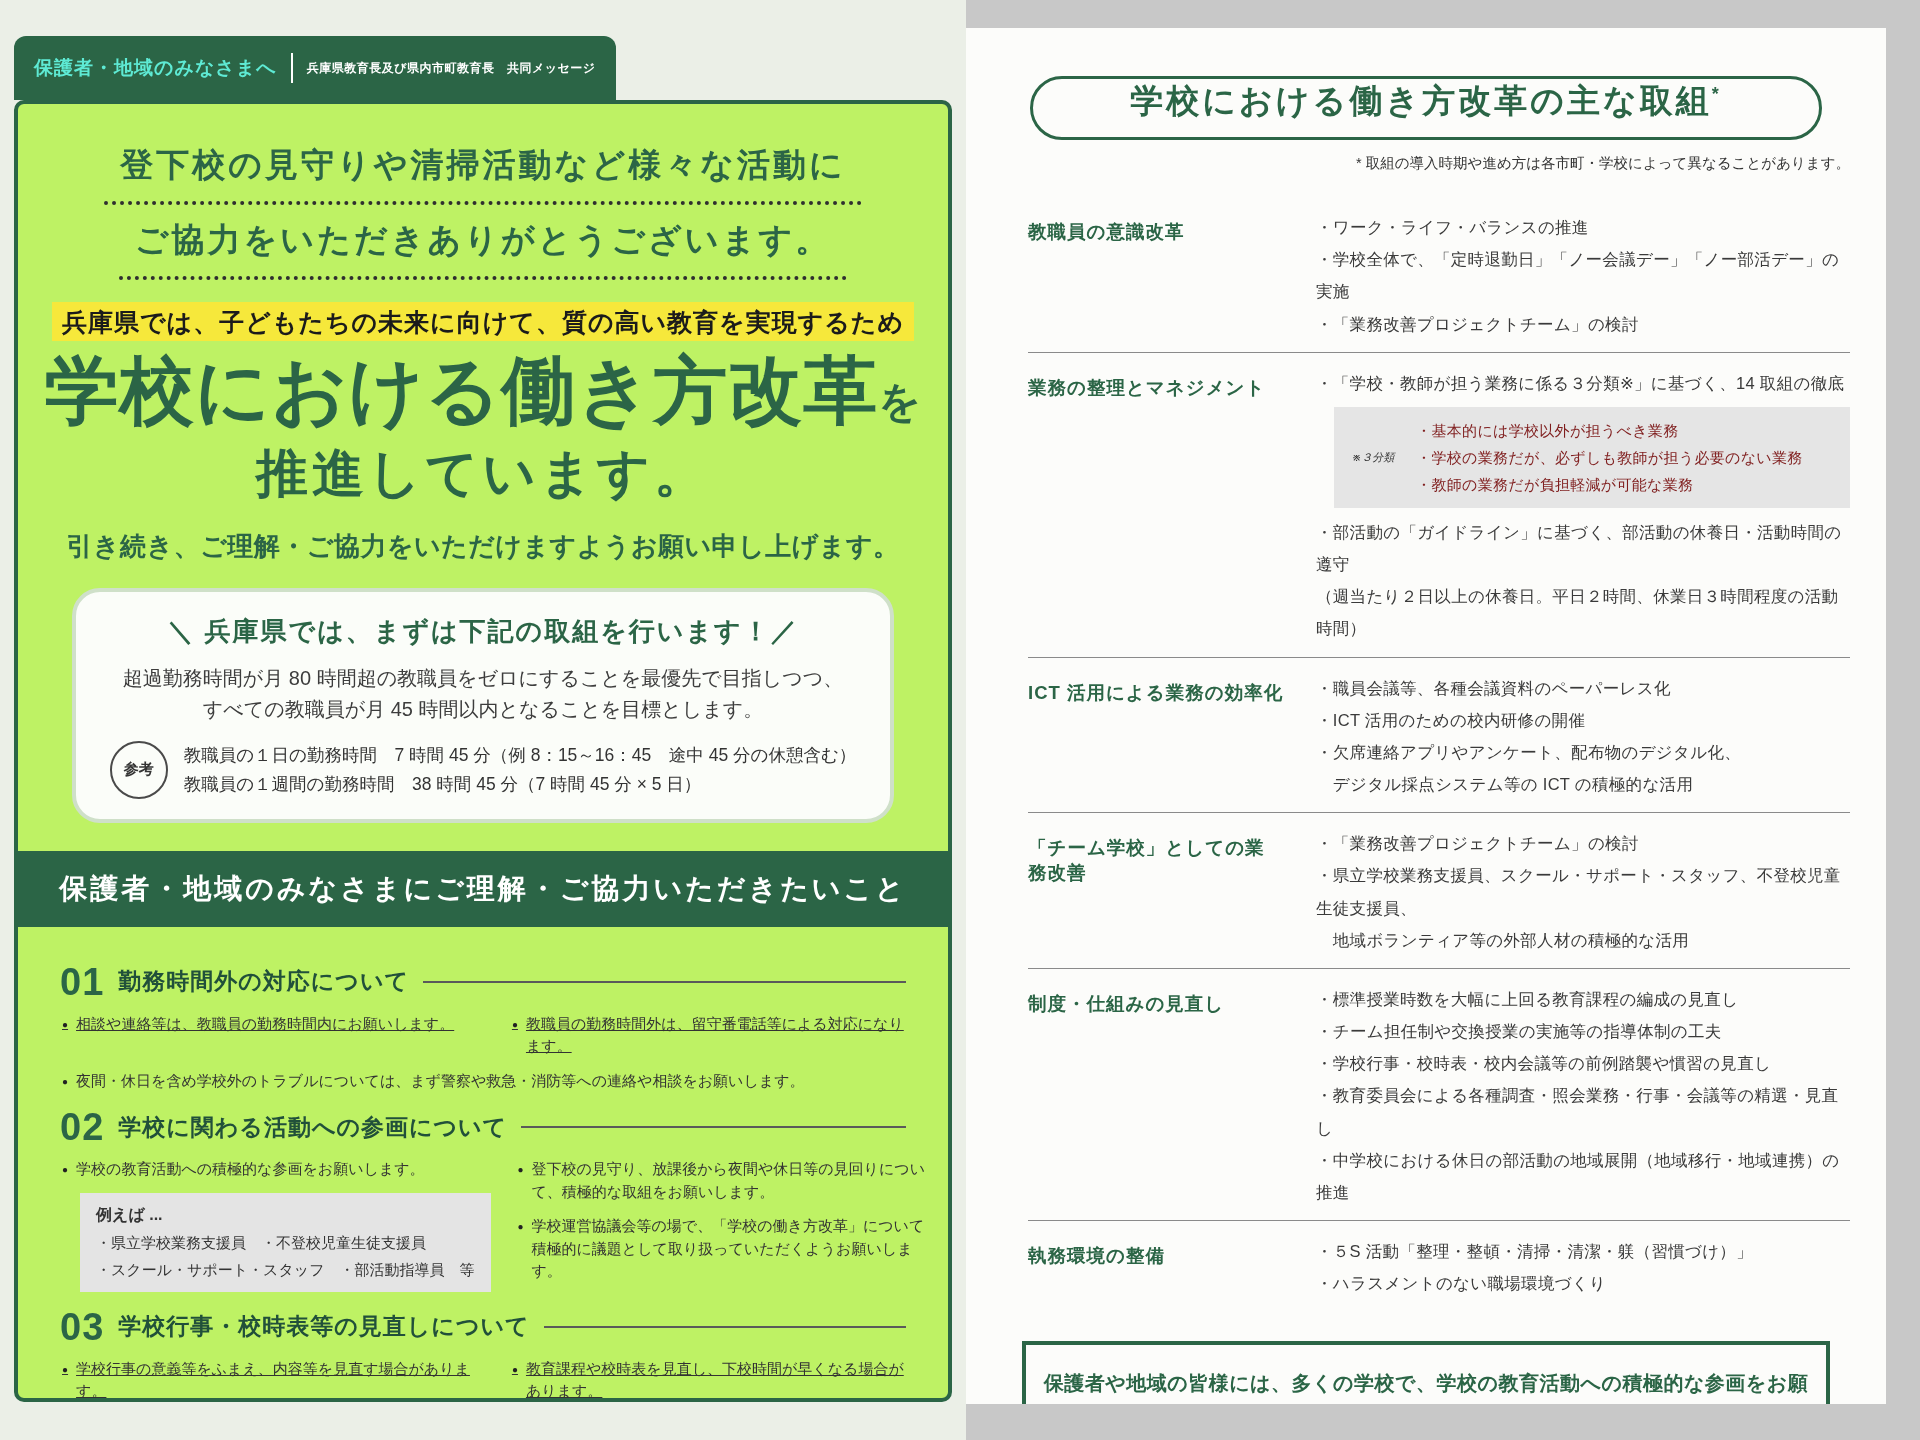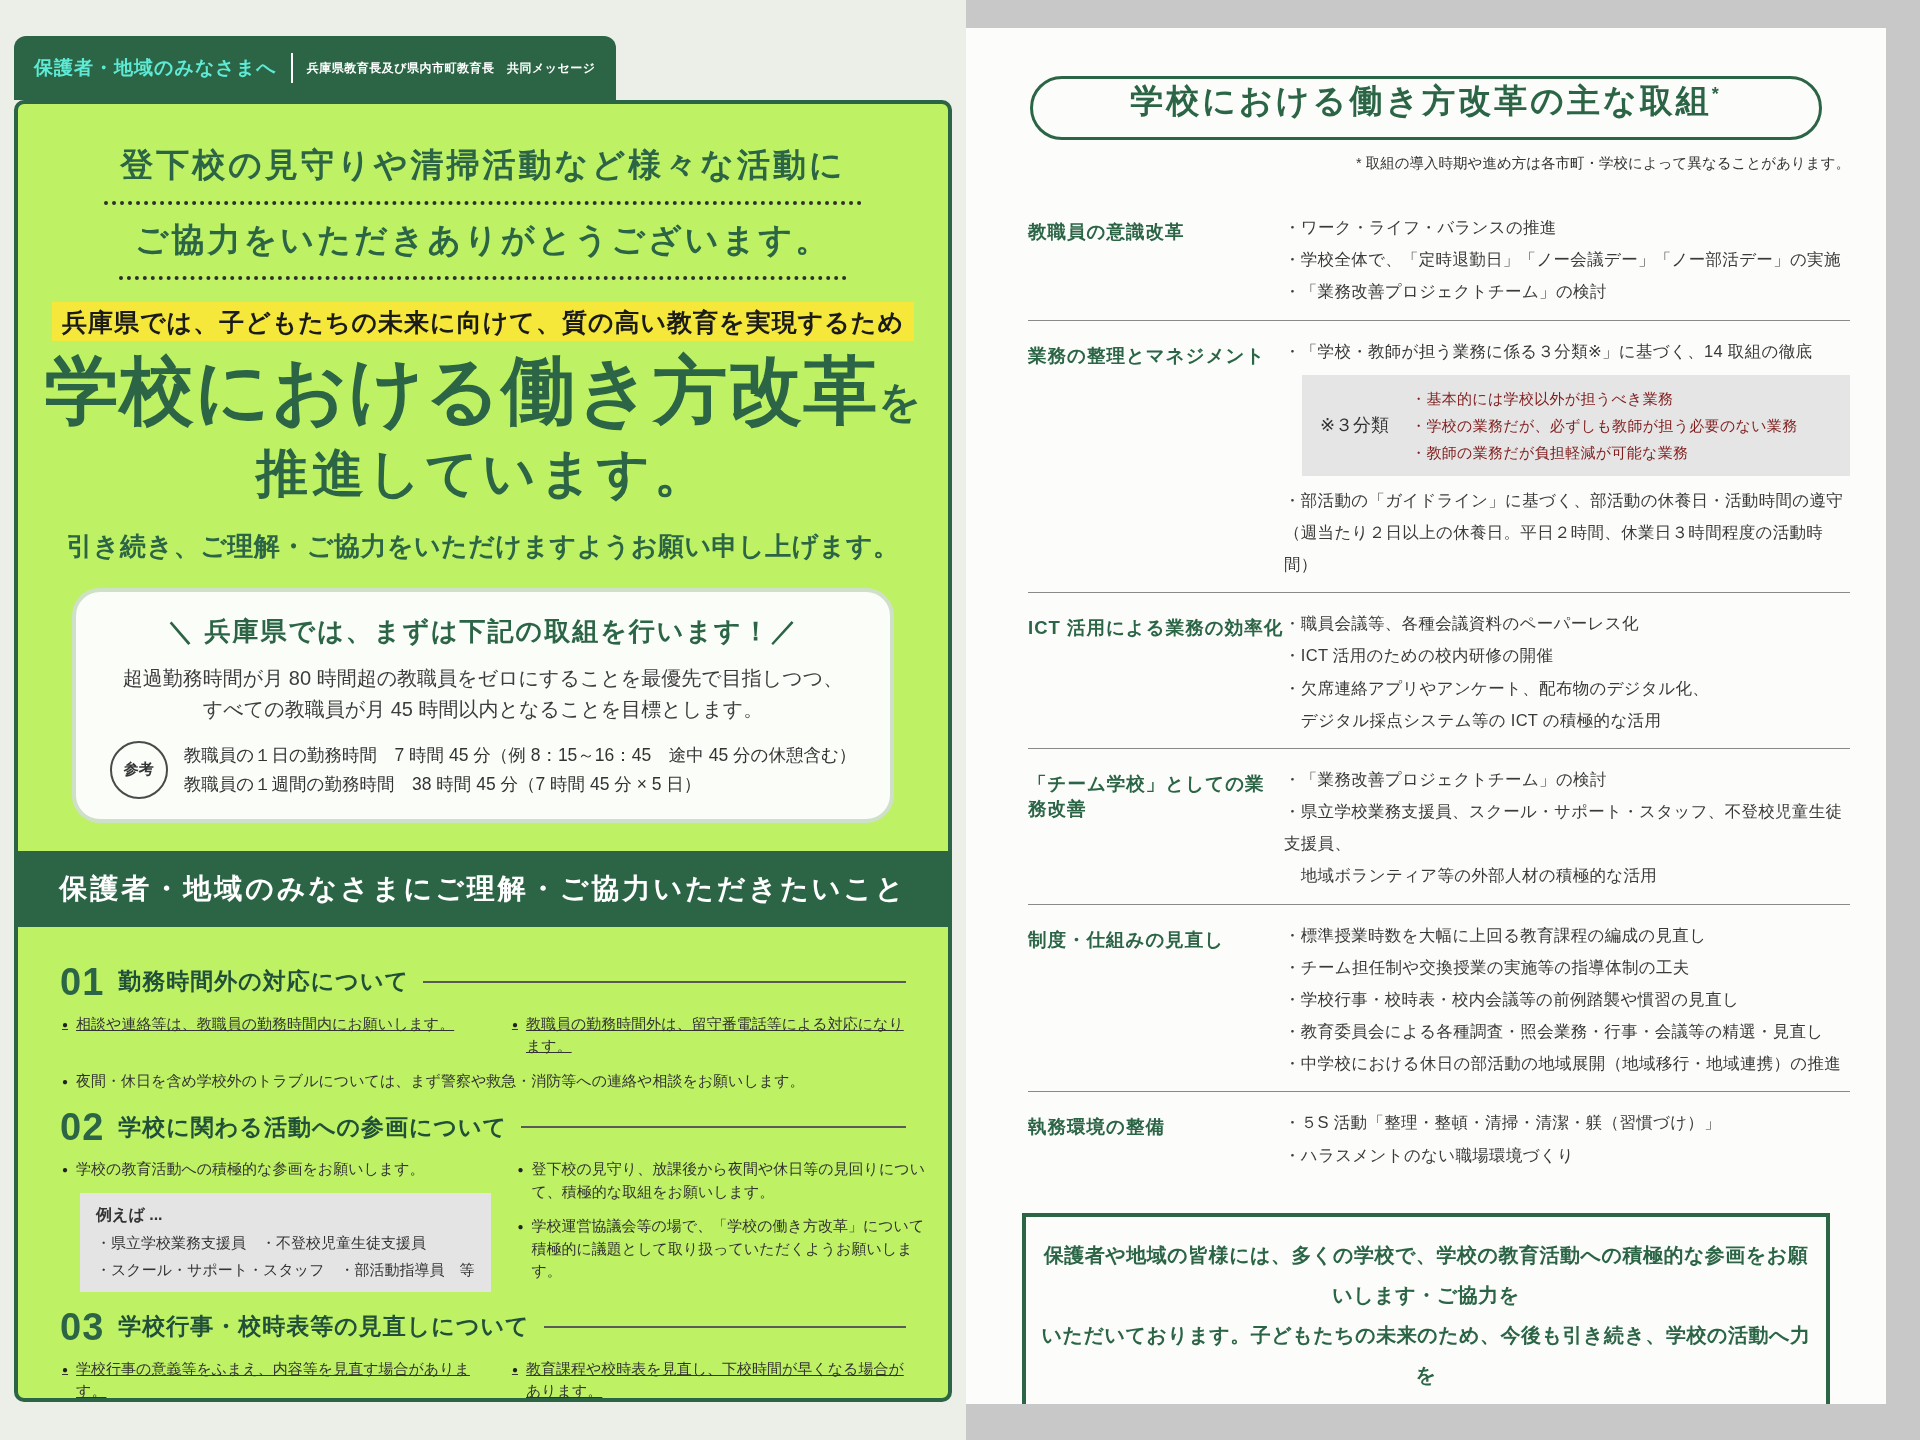--- a/index.html
+++ b/index.html
@@ -82,28 +82,28 @@
     border:3px solid #2b6546;border-radius:40px;
     display:flex;justify-content:center;
   }
   .pill-title{font-size:33px;font-weight:bold;color:#2b6546;letter-spacing:3px;}
   .pill-title sup{font-size:18px;}
   .reform-note{margin:14px 36px 0 0;text-align:right;font-size:14.5px;color:#333;}
   .reform-table{margin:24px 36px 0 62px;}
   .wr-row{display:grid;grid-template-columns:256px 1fr;padding:14px 0 12px;}
   .wr-row.sep{border-bottom:1.5px solid #8a8a8a;}
   .wr-label{font-size:18.5px;font-weight:bold;color:#2b6546;letter-spacing:1px;padding-top:8px;}
-  .wr-bullets{font-size:16.5px;color:#3a3a3a;}
+  .wr-bullets{font-size:16.5px;color:#3a3a3a;margin-left:32px;}
   .wr-bullets ul{list-style:none;margin:0;padding:0;}
   .wr-bullets li{line-height:1.95;letter-spacing:0.3px;}
   .category-box{
     background:#e5e5e5;margin:8px 0 8px 18px;padding:10px 18px;
     display:flex;align-items:center;gap:22px;
   }
-  .category-label{font-size:18px;color:#333;flex:0 0 auto;}
+  .category-label{font-size:11px;color:#333;flex:0 0 auto;font-style:italic;}
   .category-items{list-style:none;margin:0;padding:0;font-size:15px;color:#7f1d1d;}
   .category-items li{line-height:1.8;}
   .message-box{
     margin:30px 56px 0;border:4px solid #2b6546;padding:18px 14px;
     text-align:center;
   }
   .message-line{font-size:20px;font-weight:bold;color:#2b6546;line-height:2.0;letter-spacing:0.5px;}
 </style>
 </head>
 <body>

